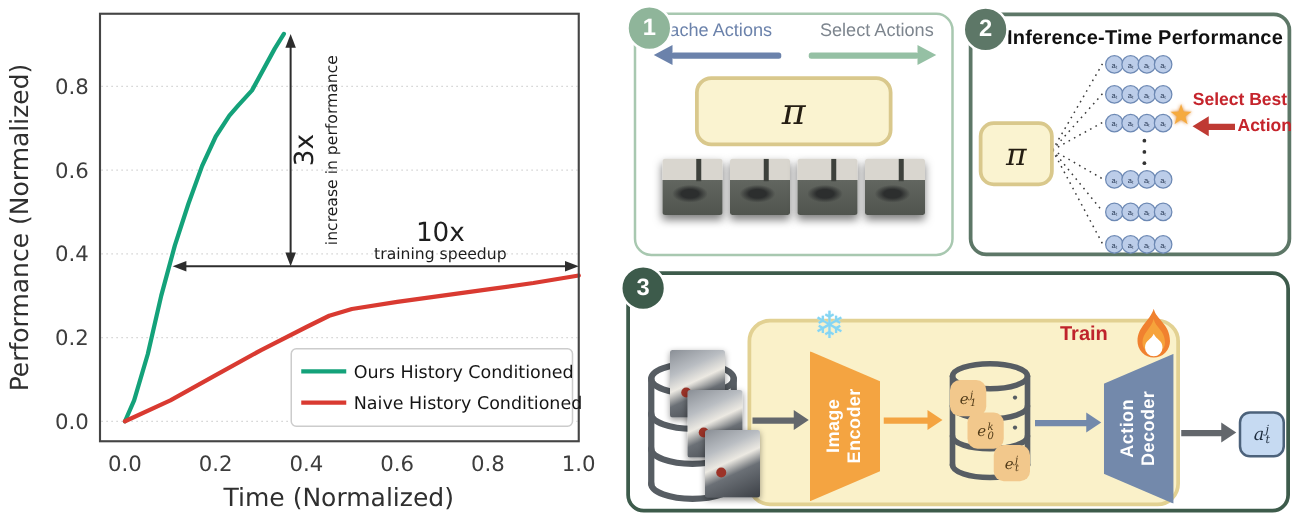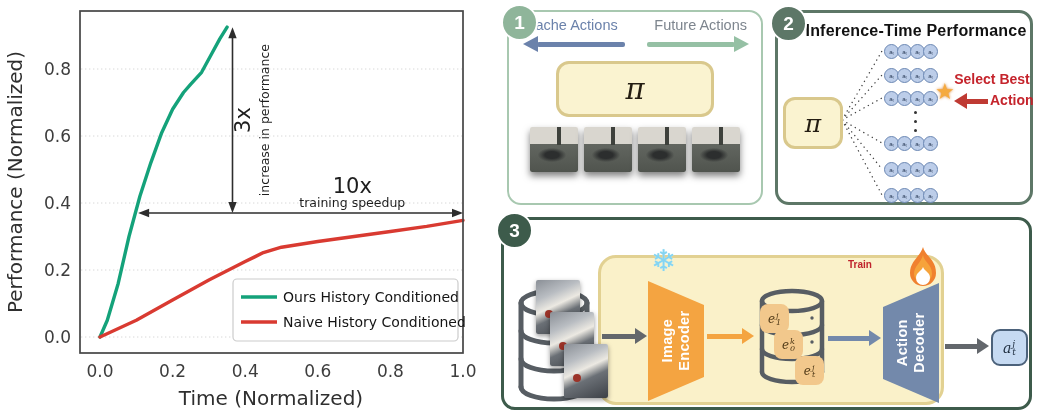--- a/index.html
+++ b/index.html
@@ -99,21 +99,21 @@
   .encoder{left:144px;top:61px;background:#f4a441;
       clip-path:polygon(0 0,100% 20%,100% 80%,0 100%);}
   .decoder{left:379px;top:63px;background:#7389ab;
       clip-path:polygon(0 20%,100% 0,100% 100%,0 80%);}
   .vwrap{position:absolute;inset:0;display:flex;align-items:center;justify-content:center;}
   .vlabel{transform:rotate(-90deg);color:#fff;font-weight:bold;font-size:14.5px;
       line-height:1.15;text-align:center;letter-spacing:.3px;white-space:nowrap;}
   .snowflake{position:absolute;left:147px;top:26px;font-size:30px;line-height:1;color:#85d5f2;
       text-shadow:0 0 1px #c2eaf8;z-index:4;}
   .fire{position:absolute;left:401px;top:25px;z-index:4;}
-  .train{position:absolute;left:344px;top:39px;font-weight:800;font-size:10px;color:#bf232b;}
+  .train{position:absolute;left:344px;top:39px;font-weight:800;font-size:16px;color:#bf232b;}
   .chipcyl{position:absolute;left:252px;top:68px;}
   .chip{position:absolute;width:29px;height:29px;border-radius:8px;background:#f2c88c;
       display:flex;align-items:center;justify-content:center;color:#503a18;z-index:3;}
   .chip.c1{left:256px;top:84px;}
   .chip.c2{left:270px;top:110px;}
   .chip.c3{left:291px;top:136px;}
   .mbase{font-family:"DejaVu Serif",serif;font-style:italic;font-size:12px;}
   .mss{display:flex;flex-direction:column;font-family:"DejaVu Serif",serif;font-style:italic;
       font-size:8px;line-height:7px;margin-left:1px;}
   .outbox{position:absolute;left:487px;top:109px;width:37px;height:37px;border-radius:9px;
@@ -165,21 +165,21 @@
       <line x1="241" x2="277" y1="297" y2="297" stroke="#14a27a" stroke-width="3.4"></line>
       <text x="283" y="302" class="cleg">Ours History Conditioned</text>
       <line x1="241" x2="277" y1="322" y2="322" stroke="#d93a31" stroke-width="3.4"></line>
       <text x="283" y="327" class="cleg">Naive History Conditioned</text>
     </svg>
 
   <div class="panel" id="panel1">
     <div class="badge">1</div>
     <div class="labels-row">
       <span class="past-label">Cache Actions</span>
-      <span class="future-label">Future Actions</span>
+      <span class="future-label">Select Actions</span>
     </div>
     <div class="arrows-row">
       <div class="harrow left"></div>
       <div class="harrow right"></div>
     </div>
     <div class="pi-box">
       <span class="pi-sym">π</span>
     </div>
     <div class="thumbs">
       <div class="thumb"></div>

